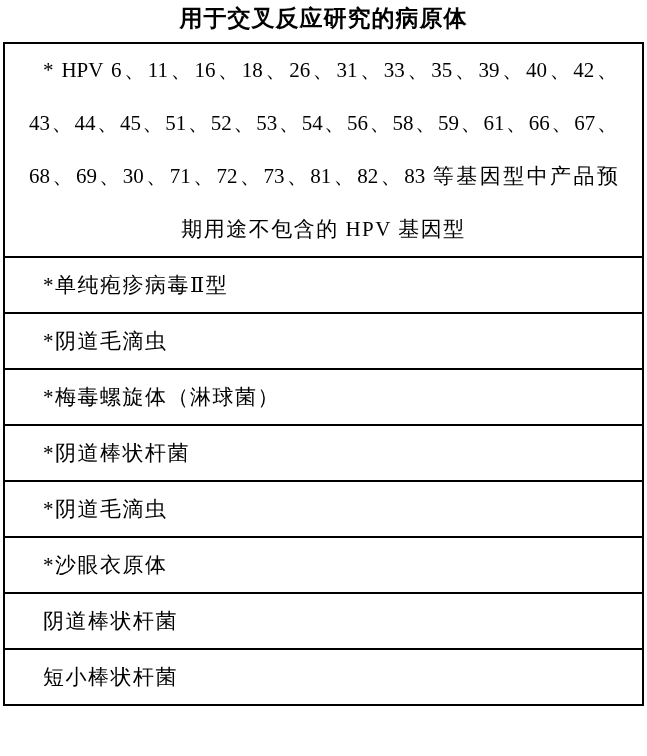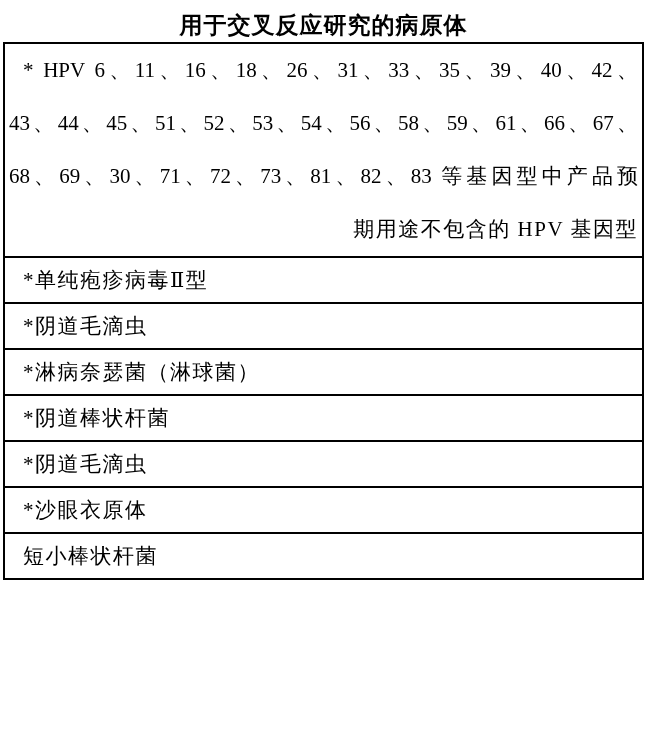--- a/index.html
+++ b/index.html
@@ -10,45 +10,45 @@
   body {
     width: 647px;
     height: 756px;
     overflow: hidden;
     color: #000000;
     font-family: "Liberation Serif", "DejaVu Serif", serif;
   }
   .doc-title {
     box-sizing: border-box;
     height: 42px;
-    padding-top: 12px;
+    padding-top: 5px;
     text-align: center;
     font-family: "Liberation Sans", "DejaVu Sans", sans-serif;
     font-weight: bold;
     font-size: 23px;
     line-height: 26px;
     letter-spacing: 1px;
   }
   table.pathogen-table {
     border-collapse: collapse;
     table-layout: fixed;
     width: 641px;
     margin-left: 3px;
     background: #ffffff;
   }
   table.pathogen-table td {
     border: 2px solid #000000;
     box-sizing: border-box;
-    padding: 0 4px;
+    padding: 0 24px;
     font-size: 21px;
     color: #000000;
     background: #ffffff;
   }
   td.cell-single {
-    height: 46px;
+    height: 56px;
     vertical-align: middle;
     text-indent: 14px;
     letter-spacing: 1.5px;
     white-space: nowrap;
     overflow: hidden;
   }
   td.cell-multi {
     height: 213px;
     vertical-align: middle;
   }
@@ -60,21 +60,21 @@
   }
   .line-justify {
     text-align: justify;
     text-align-last: justify;
     text-justify: inter-character;
   }
   .line-first {
     text-indent: 14px;
   }
   .line-last {
-    text-align: right;
+    text-align: center;
     letter-spacing: 1.5px;
   }
 </style>
 </head>
 <body>
 
 <div class="doc-title">用于交叉反应研究的病原体</div>
 
 <table class="pathogen-table">
   <tbody>
@@ -86,28 +86,31 @@
         <div class="para-line line-last">期用途不包含的 HPV 基因型</div>
       </td>
     </tr>
     <tr>
       <td class="cell-single">*单纯疱疹病毒Ⅱ型</td>
     </tr>
     <tr>
       <td class="cell-single">*阴道毛滴虫</td>
     </tr>
     <tr>
-      <td class="cell-single">*淋病奈瑟菌（淋球菌）</td>
+      <td class="cell-single">*梅毒螺旋体（淋球菌）</td>
     </tr>
     <tr>
       <td class="cell-single">*阴道棒状杆菌</td>
     </tr>
     <tr>
       <td class="cell-single">*阴道毛滴虫</td>
     </tr>
     <tr>
       <td class="cell-single">*沙眼衣原体</td>
     </tr>
     <tr>
+      <td class="cell-single">阴道棒状杆菌</td>
+    </tr>
+    <tr>
       <td class="cell-single">短小棒状杆菌</td>
     </tr>
   </tbody>
 </table>
 
 </body></html>

